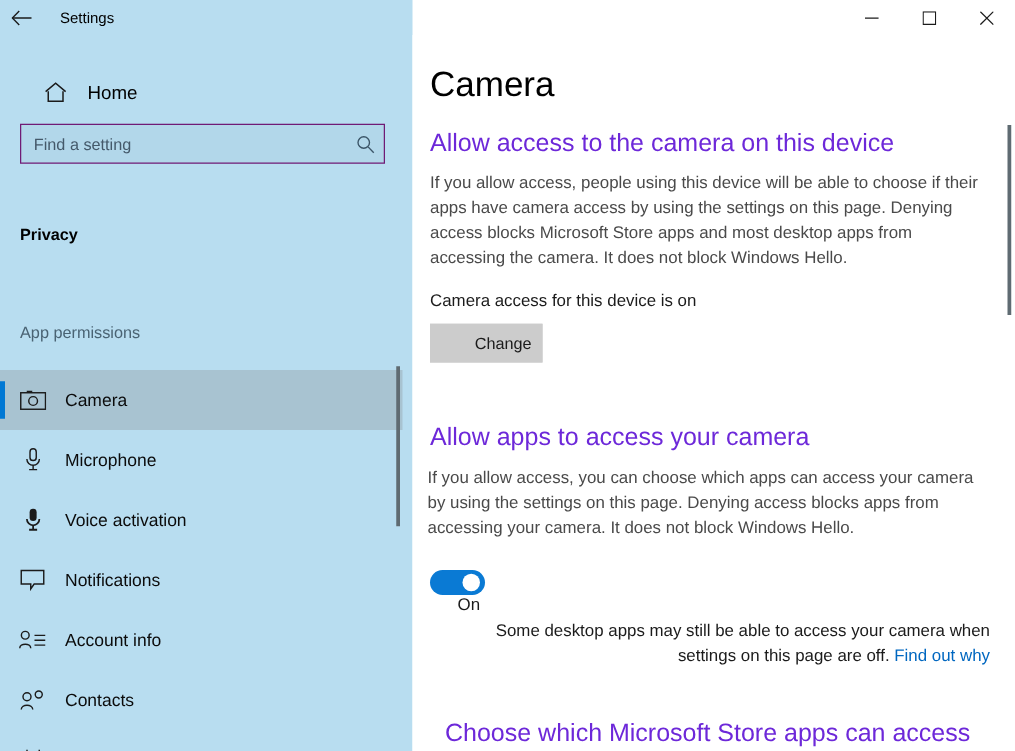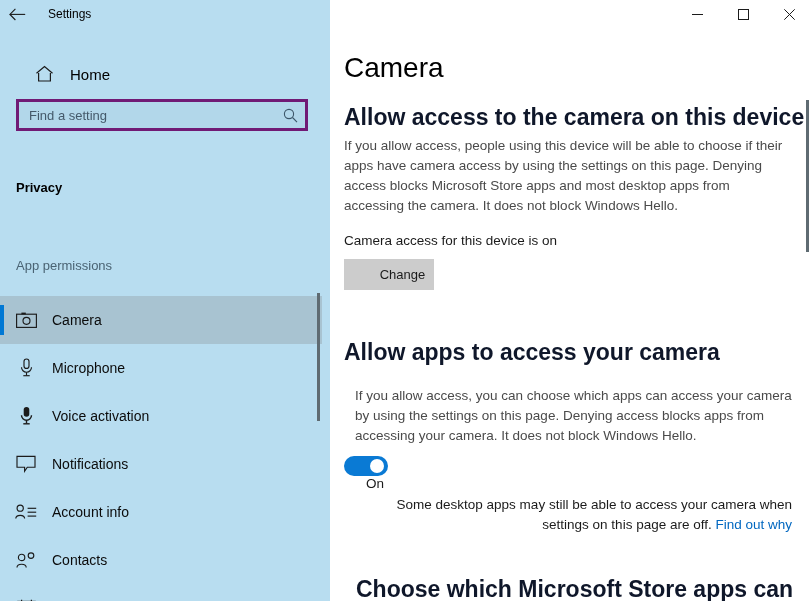--- a/index.html
+++ b/index.html
@@ -64,21 +64,21 @@
   .home-icon {
     width: 44px; display: flex; align-items: center; justify-content: center;
     margin-left: 4px;
   }
   .home-label { font-size: 15px; color: #000; margin-left: 4px; }
 
   .searchbox {
     position: absolute; top: 71px; left: 16px;
     width: 292px; height: 32px;
     background: #b2d7ea;
-    border: 3px solid #701a75;
+    border: 1px solid #701a75;
     display: flex; align-items: center;
     cursor: text;
   }
   .searchbox input {
     flex: 1; border: none; outline: none; background: transparent;
     font-family: "Liberation Sans", sans-serif;
     font-size: 13px; color: #2b2b2b;
     padding-left: 10px;
   }
   .searchbox input::placeholder { color: #44596a; opacity: 1; }
@@ -129,21 +129,21 @@
     position: absolute; top: 28px; left: 330px;
     width: 482px; height: 573px;
     background: #ffffff;
     overflow: hidden;
   }
   .page-title {
     position: absolute; top: 24px; left: 14px;
     font-size: 28px; color: #000; font-weight: normal;
   }
   .h2 {
-    font-size: 23px; color: #0f172a; font-weight: bold;
+    font-size: 20px; color: #6d28d9; font-weight: normal;
   }
   .body-text {
     font-size: 13.5px; color: #4a4a4a; line-height: 20px;
   }
   .body-text-dark {
     font-size: 13.5px; color: #1b1b1b; line-height: 20px;
   }
   .sec1-h   { position: absolute; top: 76px;  left: 14px; }
   .sec1-p   { position: absolute; top: 108px; left: 14px; width: 444px; }
   .status-t { position: absolute; top: 205px; left: 14px;
@@ -152,21 +152,21 @@
     position: absolute; top: 231px; left: 14px;
     width: 90px; height: 31px;
     background: #cccccc; border: 1px solid #cccccc;
     font-family: "Liberation Sans", sans-serif;
     font-size: 13px; color: #1b1b1b;
     cursor: pointer;
     padding-left: 27px;
   }
 
   .sec2-h   { position: absolute; top: 311px; left: 14px; }
-  .sec2-p   { position: absolute; top: 344px; left: 25px; width: 444px; margin-top: 14px; }
+  .sec2-p   { position: absolute; top: 344px; left: 12px; width: 444px; }
 
   .toggle-row {
     position: absolute; top: 428px; left: 14px;
     display: flex;  flex-direction: column;
   }
   .toggle {
     width: 44px; height: 20px;
     border-radius: 10px;
     background: #0a7ad4;
     position: relative;

